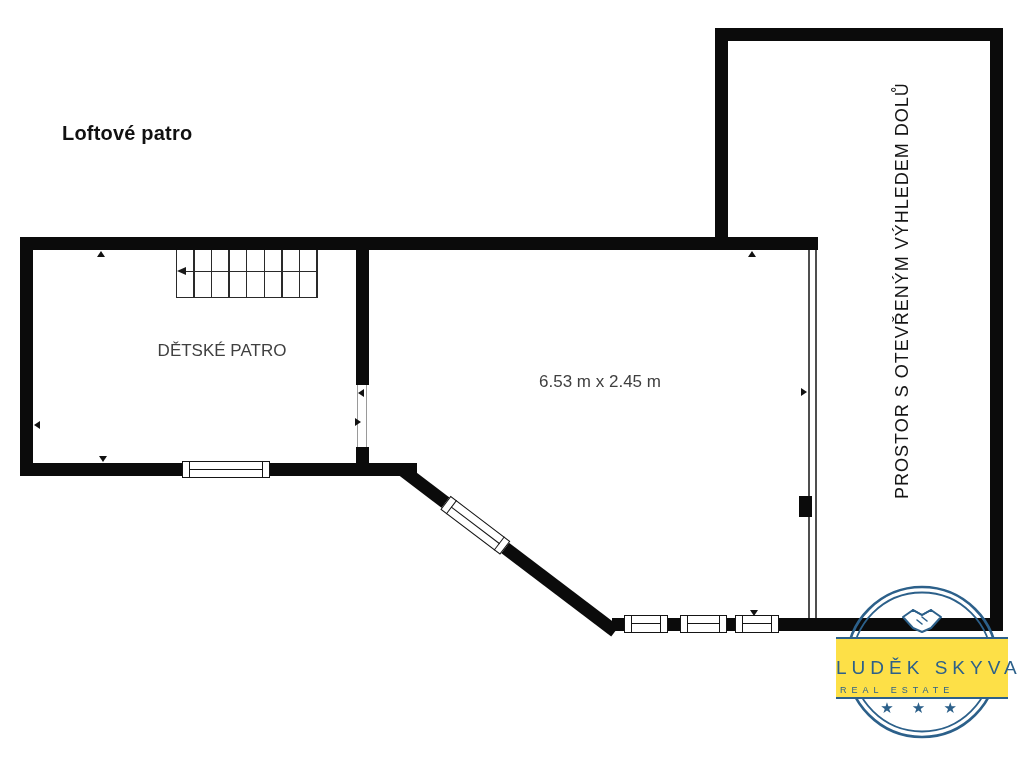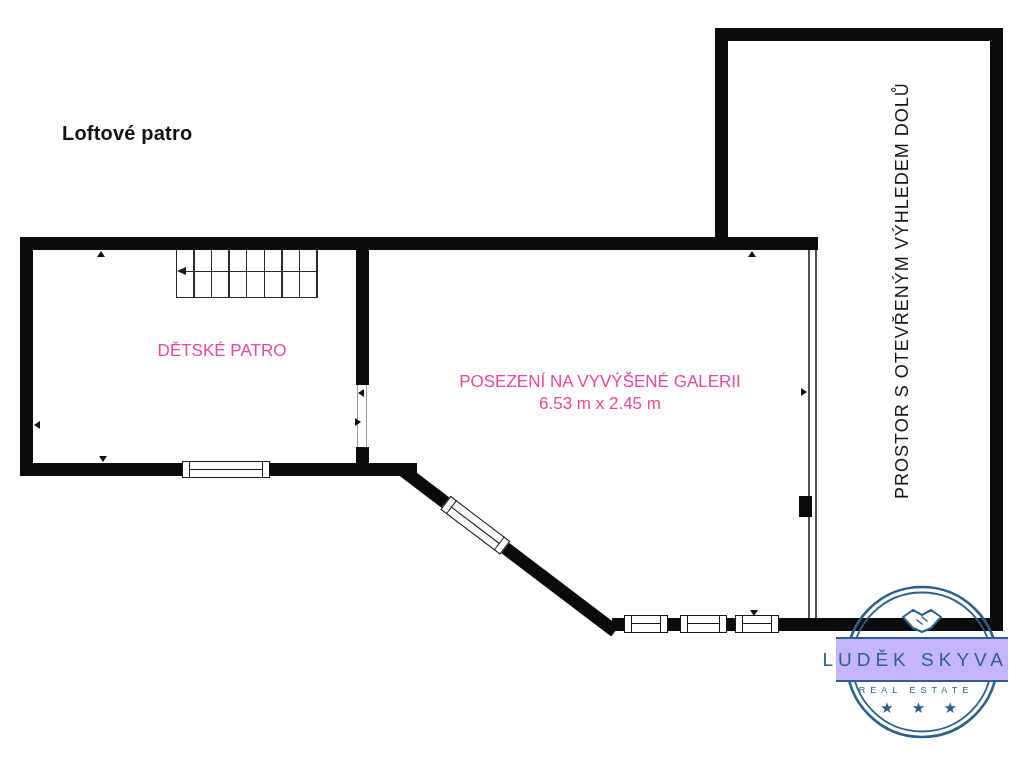--- a/index.html
+++ b/index.html
@@ -1,20 +1,20 @@
 <!DOCTYPE html>
 <html><head>
 <meta charset="utf-8">
 <style>
   html,body{margin:0;padding:0;background:#fff;}
   .plan{position:relative;width:1024px;height:768px;background:#fff;overflow:hidden;
         font-family:"Liberation Sans",sans-serif;color:#111;}
   .wall{position:absolute;background:#0b0b0b;}
   .title{position:absolute;left:62px;top:122px;font-size:20px;font-weight:bold;letter-spacing:.2px;}
-  .room-label{position:absolute;text-align:center;font-size:17px;line-height:22px;color:#ec4899;}
+  .room-label{position:absolute;text-align:center;font-size:17px;line-height:22px;color:#404040;}
   .rotlabel{position:absolute;left:723px;top:308px;width:360px;height:22px;text-align:center;
             font-size:18px;letter-spacing:1px;transform:rotate(-90deg);color:#151515;white-space:nowrap;}
   
   .window{position:absolute;background:#fff;border:1.5px solid #151515;box-sizing:border-box;}
   .window::before{content:"";position:absolute;left:6px;right:6px;top:50%;margin-top:-1px;border-top:1.5px solid #151515;}
   .window::after{content:"";position:absolute;top:-1px;bottom:-1px;left:6px;right:6px;
                  border-left:1.5px solid #151515;border-right:1.5px solid #151515;}
   
   .stairs{position:absolute;left:176px;top:250px;width:142px;height:48px;box-sizing:border-box;
           border:1.5px solid #2a2a2a;border-top:none;background:#fff;
@@ -27,25 +27,25 @@
   .gapline{position:absolute;background:#9a9a9a;}
   
   .m{position:absolute;width:0;height:0;}
   .m-up{border-left:4px solid transparent;border-right:4px solid transparent;border-bottom:6px solid #111;}
   .m-down{border-left:4px solid transparent;border-right:4px solid transparent;border-top:6px solid #111;}
   .m-left{border-top:4px solid transparent;border-bottom:4px solid transparent;border-right:6px solid #111;}
   .m-right{border-top:4px solid transparent;border-bottom:4px solid transparent;border-left:6px solid #111;}
   
   .logo{position:absolute;left:840px;top:577px;width:164px;height:170px;}
   .logo svg{position:absolute;left:0;top:0;}
-  .logo-band{position:absolute;left:-4px;right:-4px;top:60px;height:45px;background:#c4b5fd;
+  .logo-band{position:absolute;left:-4px;right:-4px;top:60px;height:62px;background:#fde047;
              border-top:2.5px solid #2c608a;border-bottom:2.5px solid #2c608a;
-             display:flex;align-items:center;justify-content:flex-end;box-sizing:border-box;}
+             display:flex;align-items:center;justify-content:flex-start;box-sizing:border-box;}
   .logo-name{font-size:19px;letter-spacing:5px;color:#2c608a;white-space:nowrap;}
-  .logo-sub{position:absolute;left:0;right:12px;top:108px;text-align:center;font-size:9px;
+  .logo-sub{position:absolute;left:0;right:12px;top:108px;font-size:9px;
             letter-spacing:5px;color:#2c608a;white-space:nowrap;}
   .logo-stars{position:absolute;left:0;right:0;top:122px;text-align:center;font-size:15px;
               letter-spacing:7px;color:#2c608a;white-space:nowrap;}
 </style>
 </head>
 <body>
 
 <div class="plan">
 
   <div class="title">Loftové patro</div>
@@ -90,21 +90,20 @@
   <div class="m m-left" style="left:34px;top:421px;"></div>
   <div class="m m-up" style="left:748px;top:251px;"></div>
   <div class="m m-down" style="left:750px;top:610px;"></div>
   <div class="m m-right" style="left:801px;top:388px;"></div>
 
   <div class="room-label" style="left:92px;top:340px;width:260px;">
     <div>DĚTSKÉ PATRO</div>
   </div>
 
   <div class="room-label" style="left:420px;top:371px;width:360px;">
-    <div>POSEZENÍ NA VYVÝŠENÉ GALERII</div>
     <div>6.53 m x 2.45 m</div>
   </div>
 
   <div class="rotlabel">PROSTOR S OTEVŘENÝM VÝHLEDEM DOLŮ</div>
 
   <div class="logo">
     <svg width="164" height="170" viewBox="0 0 164 170">
       <circle cx="82" cy="85" r="75" fill="none" stroke="#2c608a" stroke-width="2.6"></circle>
       <circle cx="82" cy="85" r="69.5" fill="none" stroke="#2c608a" stroke-width="1.8"></circle>
       <g transform="translate(60,29)" stroke="#2c608a" stroke-width="2" fill="#ffffff" stroke-linejoin="round" stroke-linecap="round">

